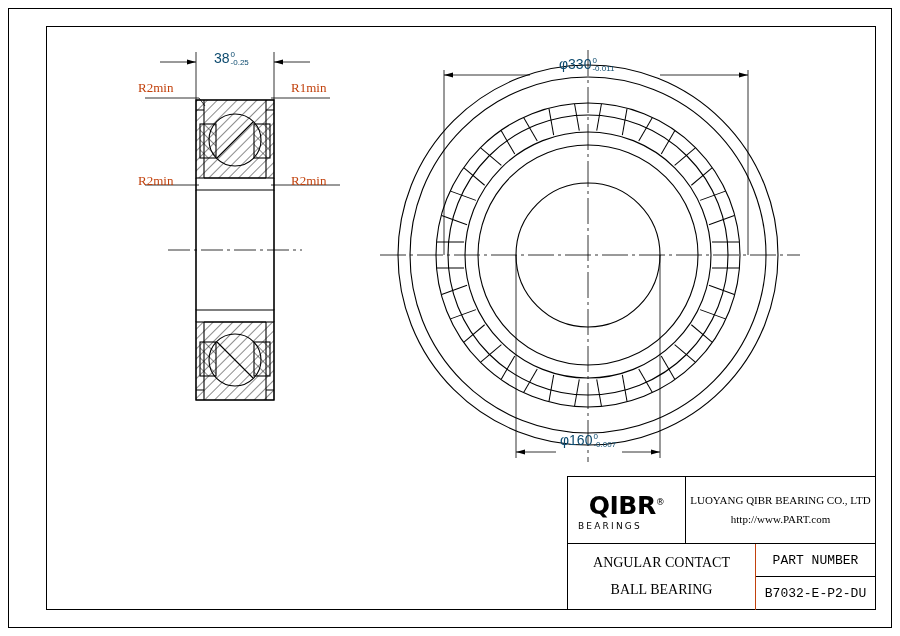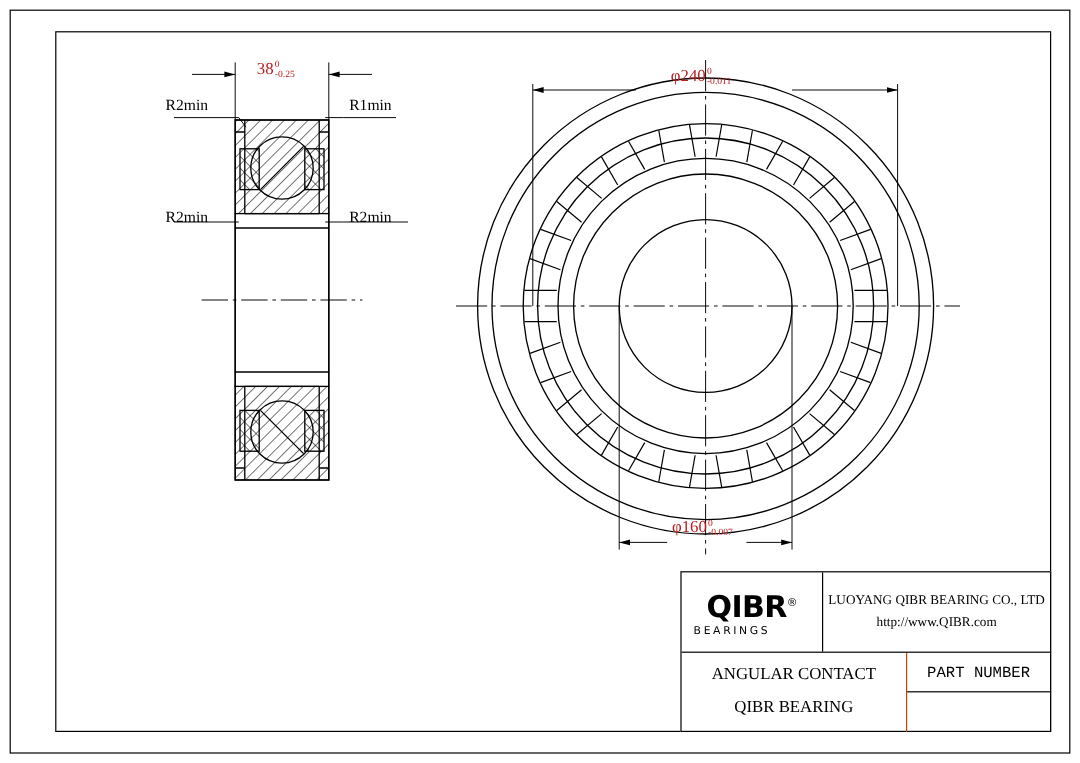--- a/index.html
+++ b/index.html
@@ -31,28 +31,28 @@
   }
   svg.drawing {
     position: absolute;
     left: 0; top: 0;
     width: 900px; height: 636px;
   }
   .lbl {
     position: absolute;
     font-family: "Liberation Serif", serif;
     font-size: 13px;
-    color: #000000;
+    color: #c2410c;
     white-space: nowrap;
   }
   .dim {
     position: absolute;
-    font-family: Liberation Serif, serif;
+    font-family: Liberation Sans, sans-serif;
     font-size: 14px;
-    color: #b91c1c;
+    color: #0c4a6e;
     white-space: nowrap;
   }
   .tol {
     display: inline-block;
     vertical-align: middle;
     font-size: 8px;
     line-height: 1.05;
     text-align: left;
     margin-left: 1px;
   }
@@ -349,42 +349,43 @@
   <div class="dim" style="left:214px; top:50px;">
     <span>38</span><span class="tol"><span>0</span><span>-0.25</span></span>
   </div>
 
   <div class="lbl" style="left:138px; top:80px;">R2min</div>
   <div class="lbl" style="left:291px; top:80px;">R1min</div>
   <div class="lbl" style="left:138px; top:173px;">R2min</div>
   <div class="lbl" style="left:291px; top:173px;">R2min</div>
 
   <div class="dim" style="left:559px; top:56px;">
-    <span>φ</span><span>240</span><span class="tol"><span>0</span><span>-0.011</span></span>
+    <span>φ</span><span>330</span><span class="tol"><span>0</span><span>-0.011</span></span>
   </div>
 
   <div class="dim" style="left:560px; top:432px;">
     <span>φ</span><span>160</span><span class="tol"><span>0</span><span>-0.007</span></span>
   </div>
 
   <div id="titleblock">
     <div id="tb-top">
       <div id="tb-logo">
         <div class="qibr-word"><span>QIBR</span><span class="qibr-reg">®</span></div>
         <div class="qibr-sub">BEARINGS</div>
       </div>
       <div id="tb-company">
         <div>LUOYANG QIBR BEARING CO., LTD</div>
-        <div class="url">http://www.QIBR.com</div>
+        <div class="url">http://www.PART.com</div>
       </div>
     </div>
     <div id="tb-bottom">
       <div id="tb-type">
         <div>ANGULAR CONTACT</div>
-        <div>QIBR BEARING</div>
+        <div>BALL BEARING</div>
       </div>
       <div id="tb-part">
         <div id="tb-part-label">PART NUMBER</div>
+        <div id="tb-part-value">B7032-E-P2-DU</div>
       </div>
     </div>
   </div>
 
 </div>
 
 </body></html>

